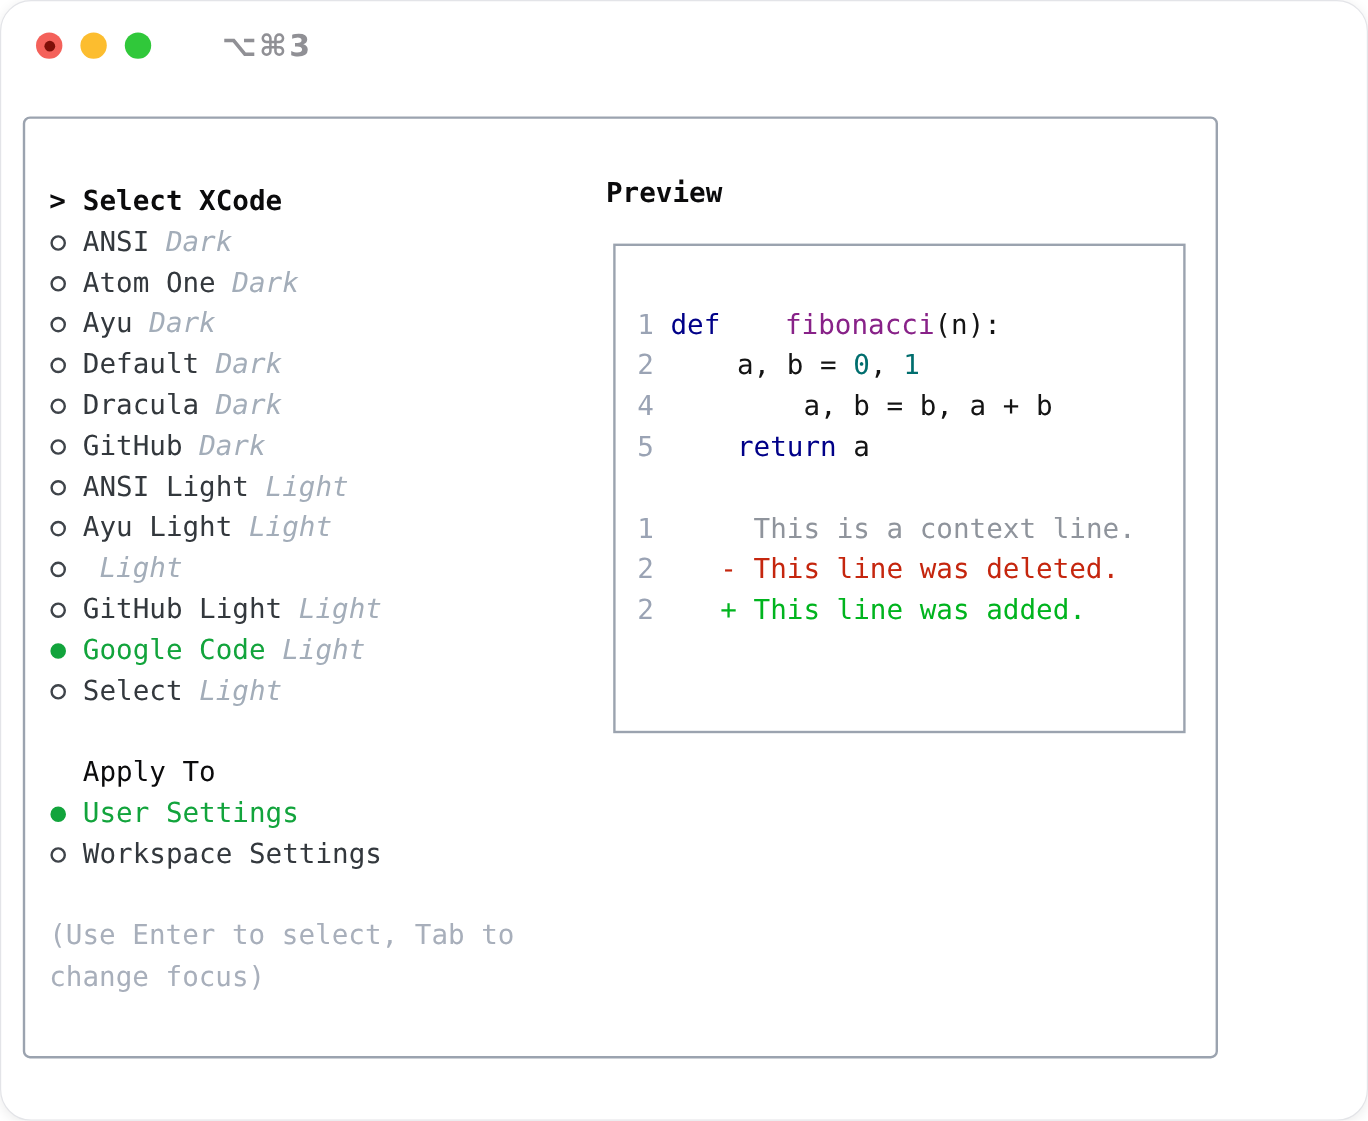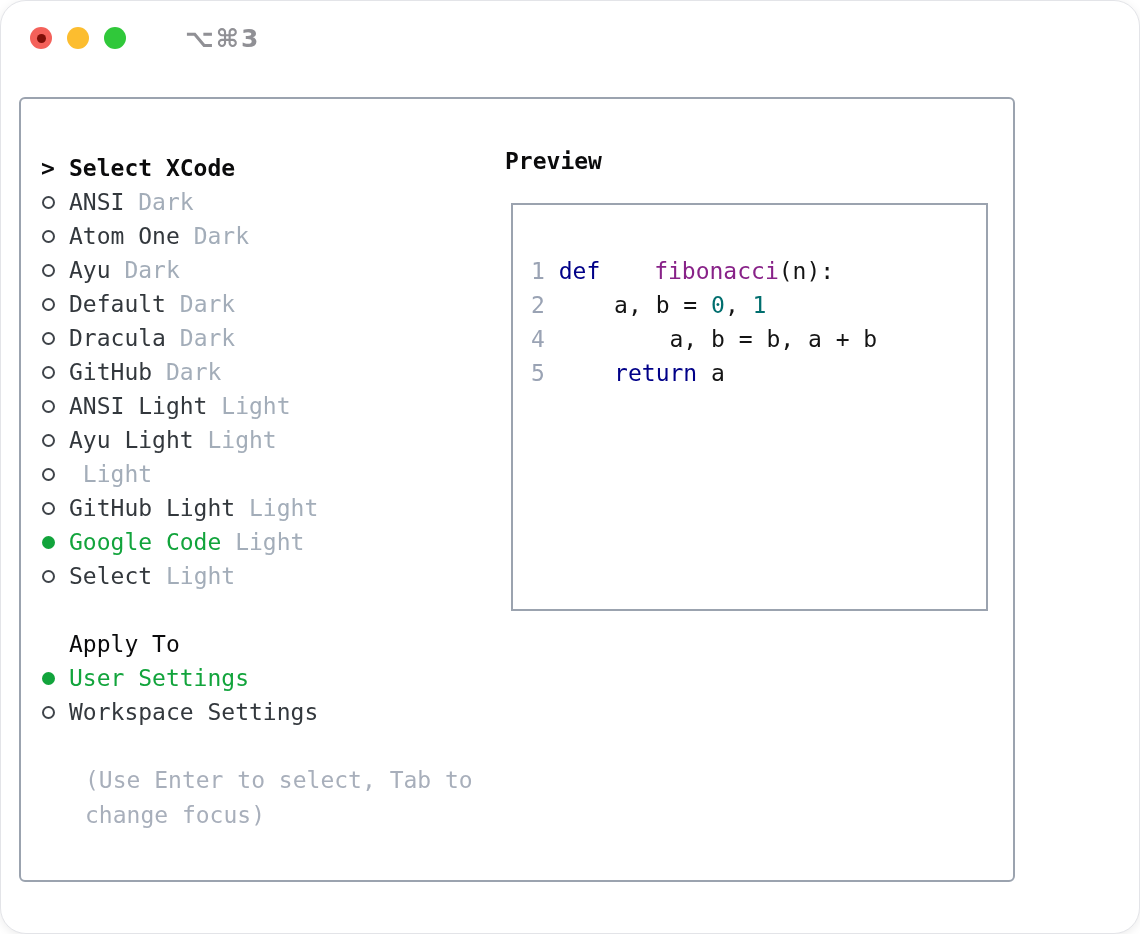--- a/index.html
+++ b/index.html
@@ -39,25 +39,25 @@
   .chev { font-weight: bold; color: #0b0b0c; font-size: 23px; }
   .circle {
     width: 13px; height: 13px; border-radius: 50%;
     border: 2px solid #3f444a; box-sizing: border-box; margin-left: 1px;
   }
   .circle.sel { border-color: var(--selected-green, #12a43c); background: var(--selected-green, #12a43c); }
   .hdr-label { font-weight: bold; color: #0b0b0c; }
   .sub-hdr   { font-weight: normal; color: #0b0b0c; }
   .theme-name { color: var(--item-dark, #33383d); }
   .theme-name.sel { color: var(--selected-green, #12a43c); }
-  .variant { color: var(--variant-gray, #a3adb9); }
+  .variant { color: var(--variant-gray, #a3adb9); font-style: italic; }
   .apply-label { color: var(--item-dark, #33383d); }
   .apply-label.sel { color: var(--selected-green, #12a43c); }
   .gap-above { margin-top: 34px; }
-  .hint { color: var(--hint-gray, #a8afbb); font-size: 23px; line-height: 34.5px; white-space: pre; margin-left: 44px; }
+  .hint { color: var(--hint-gray, #a8afbb); font-size: 23px; line-height: 34.5px; white-space: pre; }
   
   .preview-title {
     position: absolute; left: 484px; top: 45px; height: 34px; line-height: 34px;
     font-size: 23px; font-weight: bold; color: #0b0b0c;
   }
   .preview-box {
     position: absolute; left: 490px; top: 104px; width: 477px; height: 408px;
     border: 2px solid var(--border-gray, #9ba3af); box-sizing: border-box; background: #ffffff;
     padding: 49px 0 0 18px; overflow: hidden;
   }
@@ -129,16 +129,21 @@
     <div class="preview-title">Preview</div>
 
     <div class="preview-box">
       <div id="code-block">
           <div class="cline"><span class="lnum">1</span><span class="seg-plain"> </span><span class="seg-keyword">def</span><span class="seg-plain"> </span><span class="seg-function">fibonacci</span><span class="seg-plain">(n):</span></div>
           <div class="cline"><span class="lnum">2</span><span class="seg-plain"> </span><span class="seg-plain">    a, b = </span><span class="seg-number">0</span><span class="seg-plain">, </span><span class="seg-number">1</span></div>
           <div class="cline"><span class="lnum">4</span><span class="seg-plain"> </span><span class="seg-plain">        a, b = b, a + b</span></div>
           <div class="cline"><span class="lnum">5</span><span class="seg-plain"> </span><span class="seg-plain">    </span><span class="seg-keyword">return</span><span class="seg-plain"> a</span></div>
         </div>
       <div class="cline"> </div>
+      <div id="diff-block">
+          <div class="cline"><span class="lnum">1</span><span class="seg-plain">      </span><span class="diff-context">This is a context line.</span></div>
+          <div class="cline"><span class="lnum">2</span><span class="seg-plain">    </span><span class="diff-deleted">- This line was deleted.</span></div>
+          <div class="cline"><span class="lnum">2</span><span class="seg-plain">    </span><span class="diff-added">+ This line was added.</span></div>
+        </div>
     </div>
 
   </div>
 </div>
 
 </body></html>

